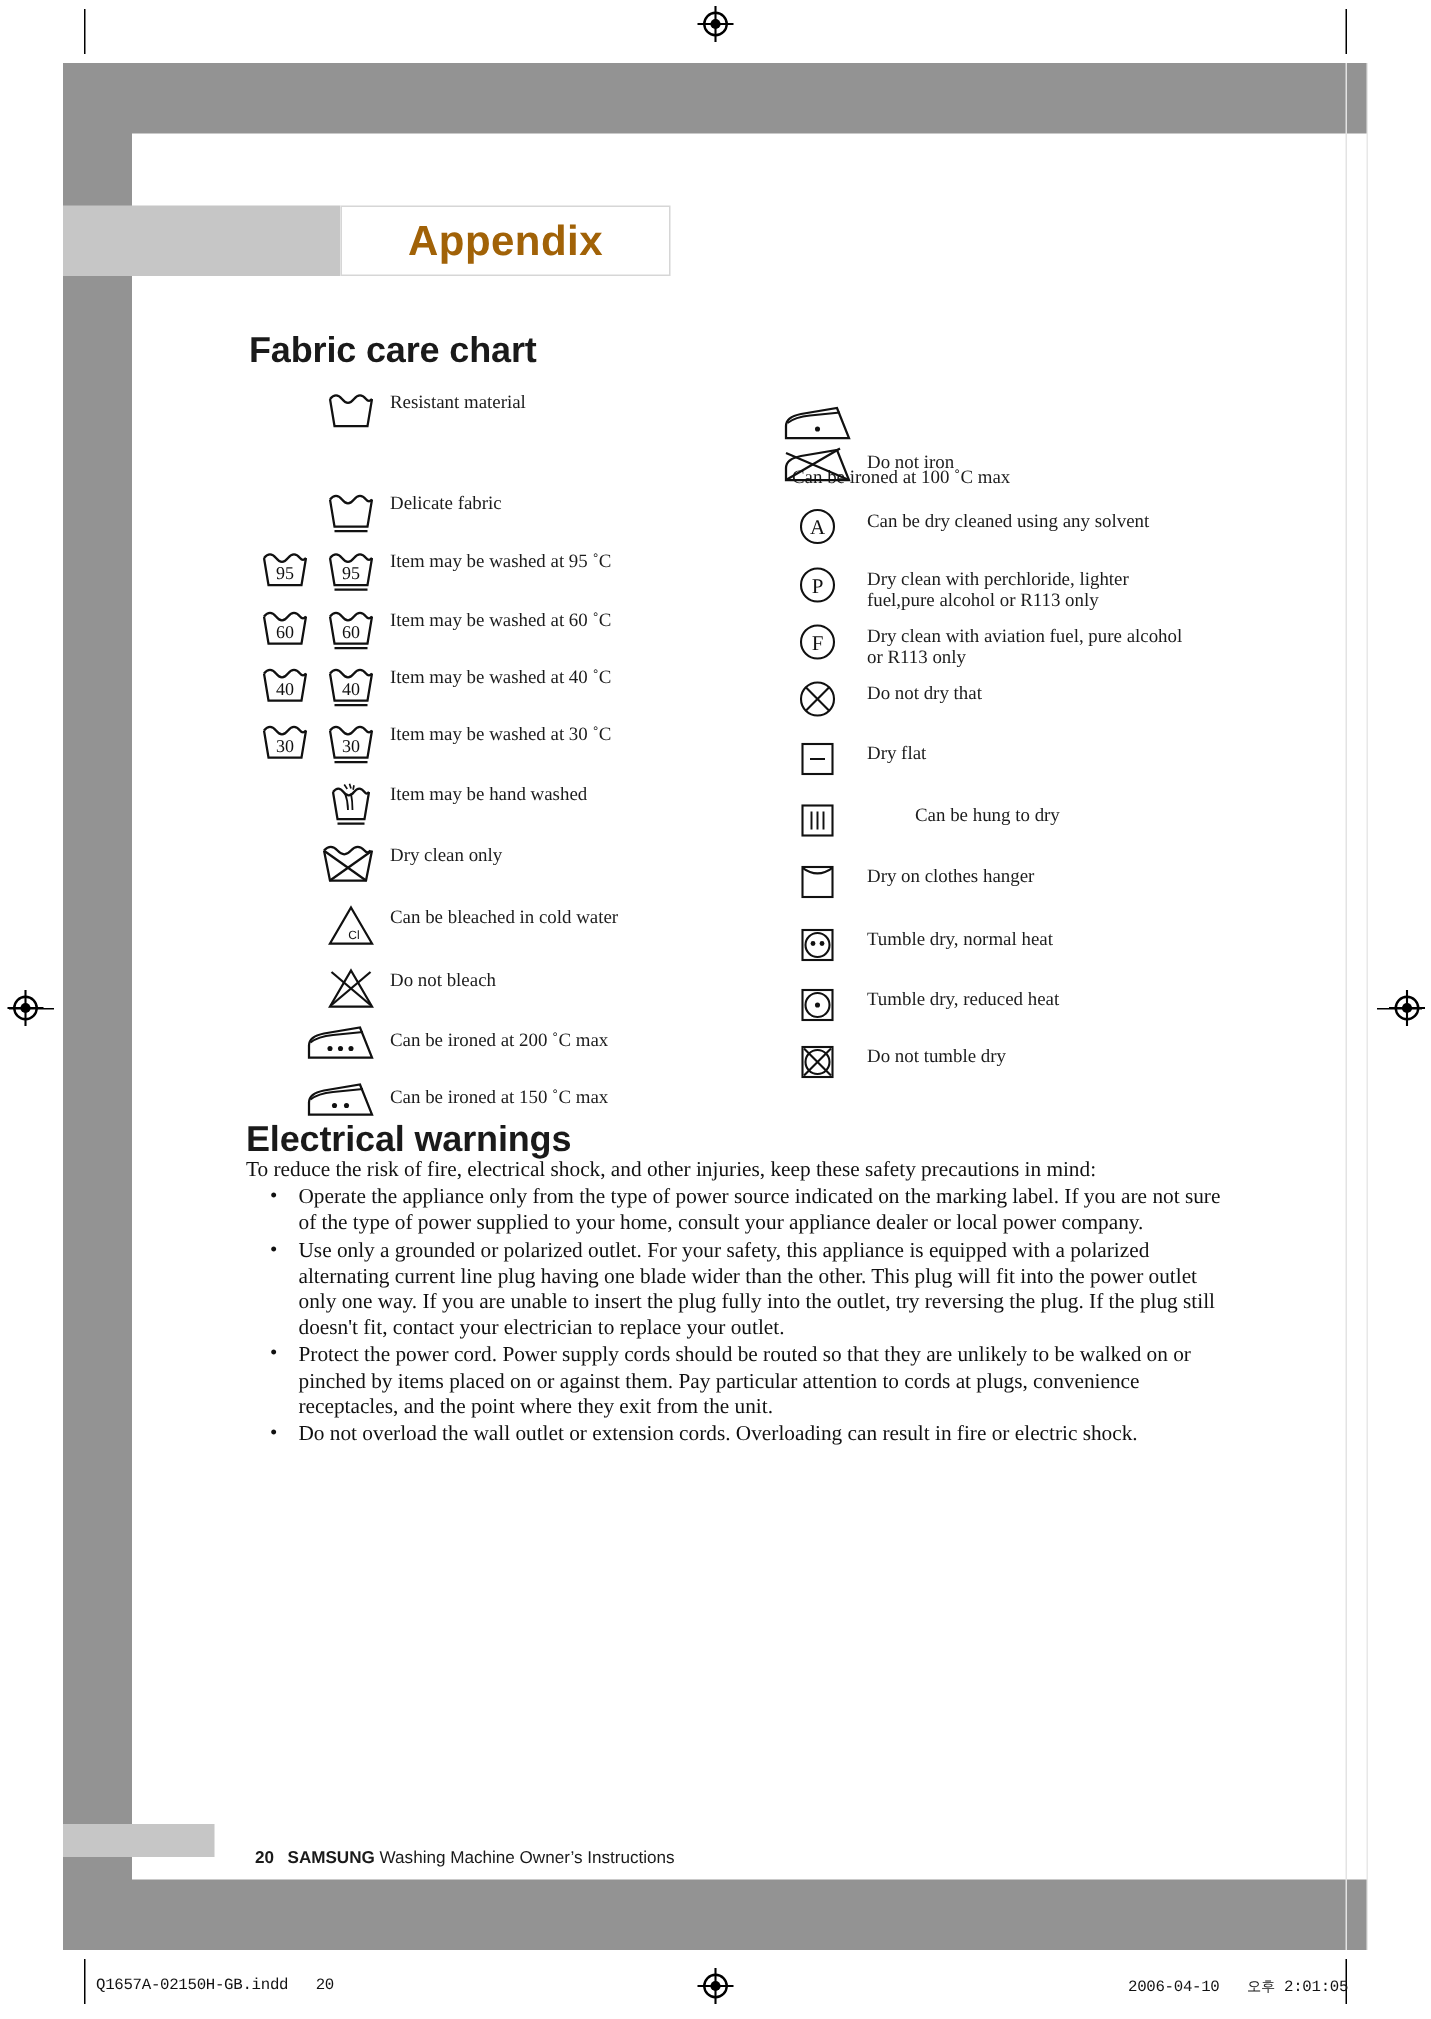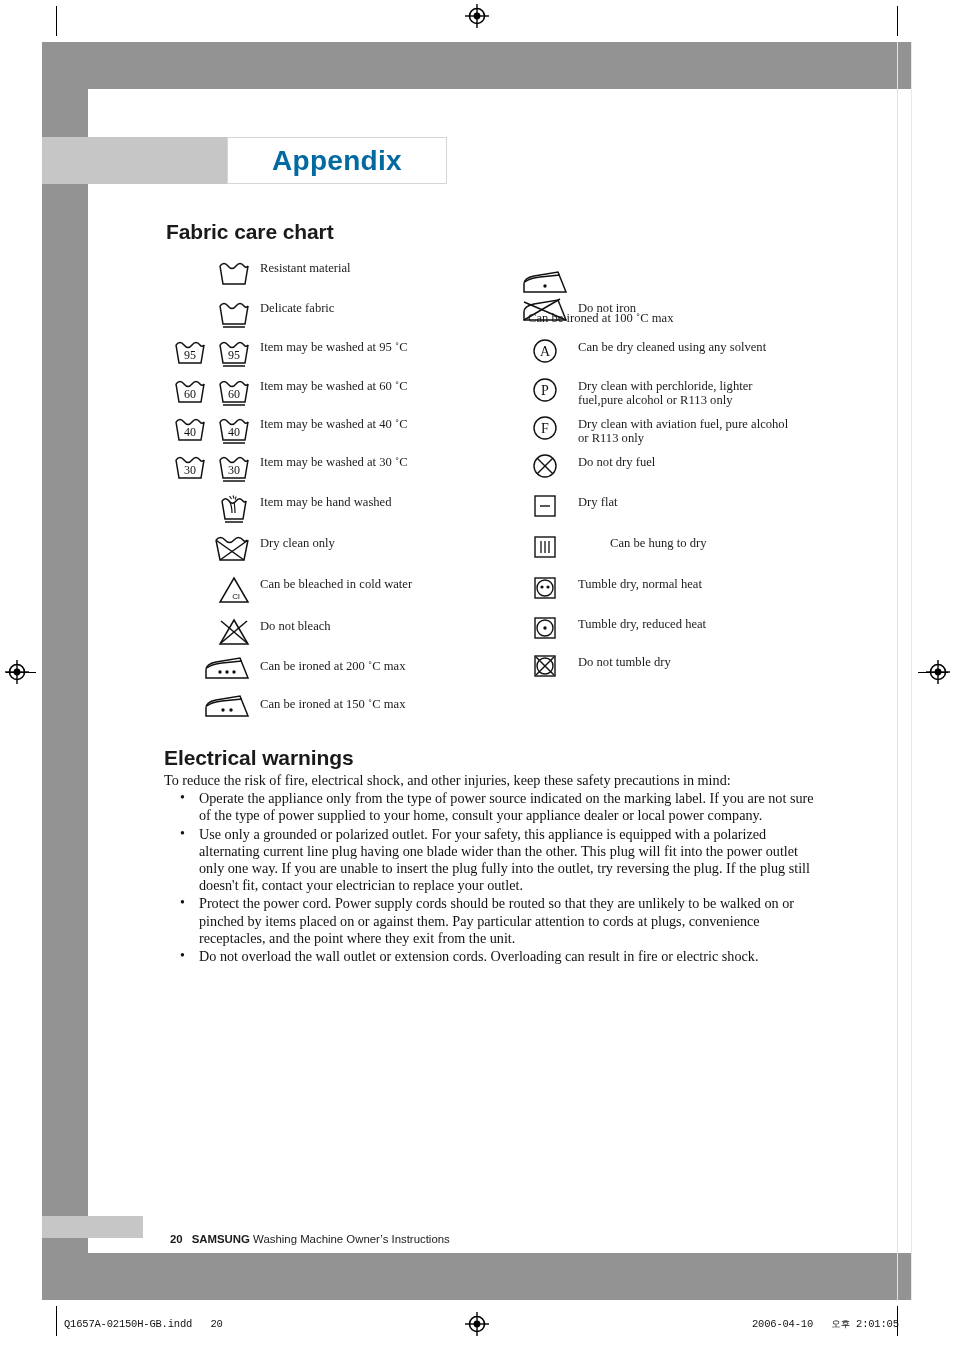--- a/index.html
+++ b/index.html
@@ -28,25 +28,25 @@
   .reg-right{left:925px;top:659px;}
 
   
   .appendix-tab{position:absolute;left:42px;top:137px;width:185px;height:47px;background:#c6c6c6;}
   .appendix-box{position:absolute;left:227px;top:137px;width:220px;height:47px;
     background:#ffffff;border:1px solid #d6d6d6;box-sizing:border-box;}
   .appendix-title{
     position:absolute;left:227px;top:137px;width:220px;height:47px;
     display:flex;align-items:center;justify-content:center;
     font-family:"Liberation Sans", sans-serif;font-weight:bold;font-size:28px;
-    color:#0369a1;letter-spacing:.3px;
+    color:#a16207;letter-spacing:.3px;
   }
   h2.sect{
     font-family:"Liberation Sans", sans-serif;font-weight:bold;
-    font-size:21px;color:#1a1a1a;margin:0;letter-spacing:-.1px;
+    font-size:24px;color:#1a1a1a;margin:0;letter-spacing:-.1px;
   }
   .h-fabric{position:absolute;left:166px;top:220px;}
   .h-elec{position:absolute;left:164px;top:746px;}
 
   
   .sym-col{position:absolute;width:340px;}
   .col-left{left:166px;top:258px;}
   .col-right{left:520px;top:258px;}
   .sym-row{position:relative;display:flex;align-items:flex-start;}
   .sym-slot{width:86px;flex:0 0 86px;display:flex;justify-content:flex-end;
@@ -140,21 +140,21 @@
   <div class="sym-row" style="height:40px;">
     <div class="sym-slot">
       <svg class="glyph" width="36" height="30" viewBox="0 0 36 30">
           <path d="M4 8 L7 26 L29 26 L32 8" fill="none" stroke="#111" stroke-width="1.5"></path>
           <path d="M4 8 q4 -5 8 0 q4 5 8 0 q4 -5 8 0 q2 2.5 4 0" fill="none" stroke="#111" stroke-width="1.5"></path>
         </svg>
     </div>
     <div class="sym-label">Resistant material</div>
   </div>
 
-  <div class="sym-row" style="height:39px;">
+  <div class="sym-row" style="height:39px;margin-top:27px;">
     <div class="sym-slot">
       <svg class="glyph" width="36" height="32" viewBox="0 0 36 32">
           <path d="M4 8 L7 26 L29 26 L32 8" fill="none" stroke="#111" stroke-width="1.5"></path>
           <path d="M4 8 q4 -5 8 0 q4 5 8 0 q4 -5 8 0 q2 2.5 4 0" fill="none" stroke="#111" stroke-width="1.5"></path>
           <line x1="7" y1="29" x2="29" y2="29" stroke="#111" stroke-width="1.5"></line>
         </svg>
     </div>
     <div class="sym-label">Delicate fabric</div>
   </div>
 
@@ -355,21 +355,21 @@
   </div>
 
   <div class="sym-row" style="height:40px;">
     <div class="sym-slot right-col">
       <svg class="glyph" width="28" height="28" viewBox="0 0 28 28">
           <circle cx="14" cy="14" r="11" fill="none" stroke="#111" stroke-width="1.4"></circle>
           <line x1="6.2" y1="6.2" x2="21.8" y2="21.8" stroke="#111" stroke-width="1.4"></line>
           <line x1="21.8" y1="6.2" x2="6.2" y2="21.8" stroke="#111" stroke-width="1.4"></line>
         </svg>
     </div>
-    <div class="sym-label">Do not dry fuel</div>
+    <div class="sym-label">Do not dry that</div>
   </div>
 
   <div class="sym-row" style="height:41px;">
     <div class="sym-slot right-col">
       <svg class="glyph" width="28" height="28" viewBox="0 0 28 28">
           <rect x="4" y="4" width="20" height="20" fill="none" stroke="#111" stroke-width="1.4"></rect>
           <line x1="9" y1="14" x2="19" y2="14" stroke="#111" stroke-width="1.4"></line>
         </svg>
     </div>
     <div class="sym-label">Dry flat</div>
@@ -380,20 +380,29 @@
       <svg class="glyph" width="28" height="28" viewBox="0 0 28 28">
           <rect x="4" y="4" width="20" height="20" fill="none" stroke="#111" stroke-width="1.4"></rect>
           <line x1="10" y1="8" x2="10" y2="20" stroke="#111" stroke-width="1.3"></line>
           <line x1="14" y1="8" x2="14" y2="20" stroke="#111" stroke-width="1.3"></line>
           <line x1="18" y1="8" x2="18" y2="20" stroke="#111" stroke-width="1.3"></line>
         </svg>
     </div>
     <div class="sym-label">Can be hung to dry</div>
   </div>
 
+  <div class="sym-row" style="height:42px;">
+    <div class="sym-slot right-col">
+      <svg class="glyph" width="28" height="28" viewBox="0 0 28 28">
+          <rect x="4" y="4" width="20" height="20" fill="none" stroke="#111" stroke-width="1.4"></rect>
+          <path d="M4 4.6 Q14 12 24 4.6" fill="none" stroke="#111" stroke-width="1.4"></path>
+        </svg>
+    </div>
+    <div class="sym-label">Dry on clothes hanger</div>
+  </div>
 
   <div class="sym-row" style="height:40px;">
     <div class="sym-slot right-col">
       <svg class="glyph" width="28" height="28" viewBox="0 0 28 28">
           <rect x="4" y="4" width="20" height="20" fill="none" stroke="#111" stroke-width="1.4"></rect>
           <circle cx="14" cy="14" r="8" fill="none" stroke="#111" stroke-width="1.4"></circle>
           <circle cx="11" cy="13" r="1.6" fill="#111"></circle>
           <circle cx="17" cy="13" r="1.6" fill="#111"></circle>
         </svg>
     </div>

